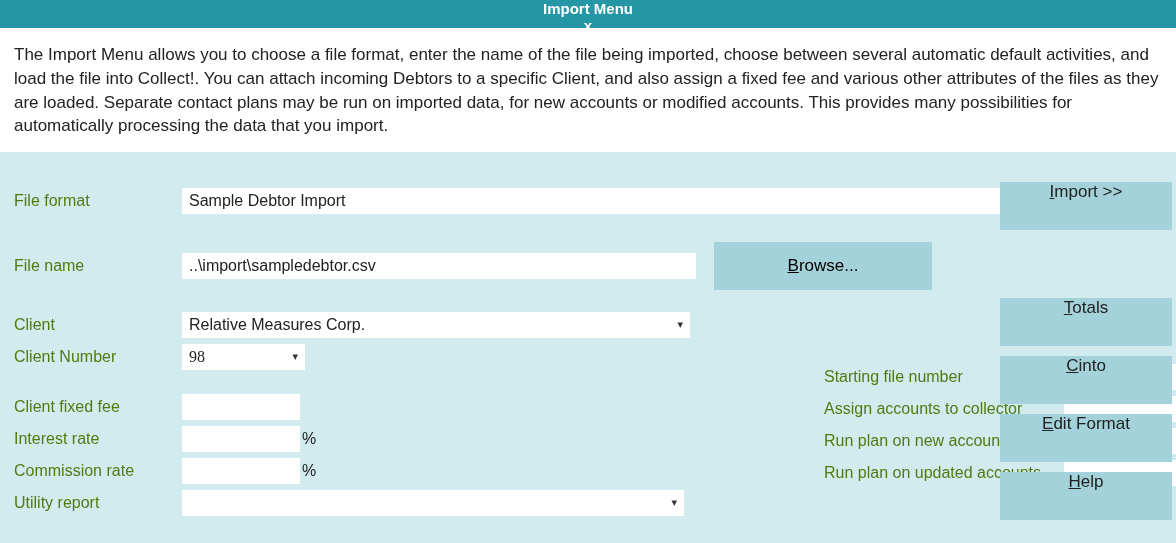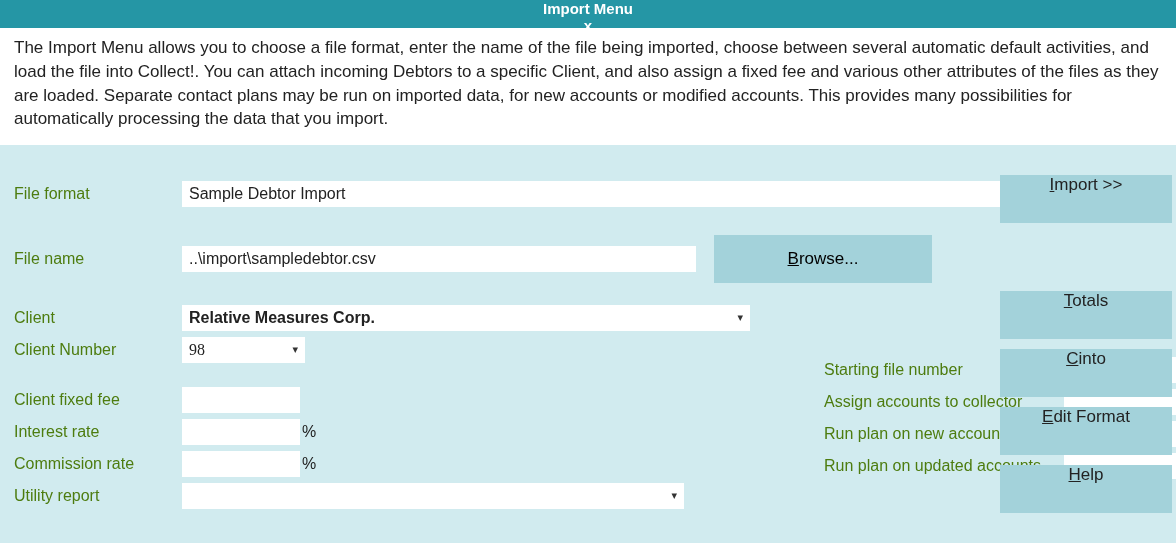--- a/index.html
+++ b/index.html
@@ -25,21 +25,21 @@
   }
   .titlebar .title { font-size: 15px; }
   .close-x {
     font-weight: bold;
     cursor: pointer;
     font-size: 15px;
     padding: 0 6px;
   }
   .description {
     background: #fff;
-    padding: 8px 14px 14px 14px;
+    padding: 15px 14px 14px 14px;
     font-size: 17px;
     line-height: 1.4;
     color: #222;
   }
   .form-area {
     background: #d1ebef;
     padding: 36px 14px 40px 14px;
     height: 406px;
     position: relative;
   }
@@ -72,21 +72,21 @@
     position: absolute;
     right: 7px;
     top: 50%;
     transform: translateY(-56%);
     font-size: 11px;
     color: #333;
     pointer-events: none;
   }
   .sel-fileformat { width: 856px; }
   .in-filename { width: 514px; }
-  .sel-client { width: 568px; font-weight: bold; }
+  .sel-client { width: 508px; }
   .sel-clientno { width: 123px; font-family: Liberation Serif, serif; }
   .in-small { width: 118px; }
   .pct { display:inline-block; width: 20px; text-align:left; padding-left:2px; }
   .sel-utility { width: 502px; }
   .in-startnum { width: 134px; }
   .sel-rightdd { width: 128px; }
 
   .browse-btn {
     width: 218px;
     height: 48px;

